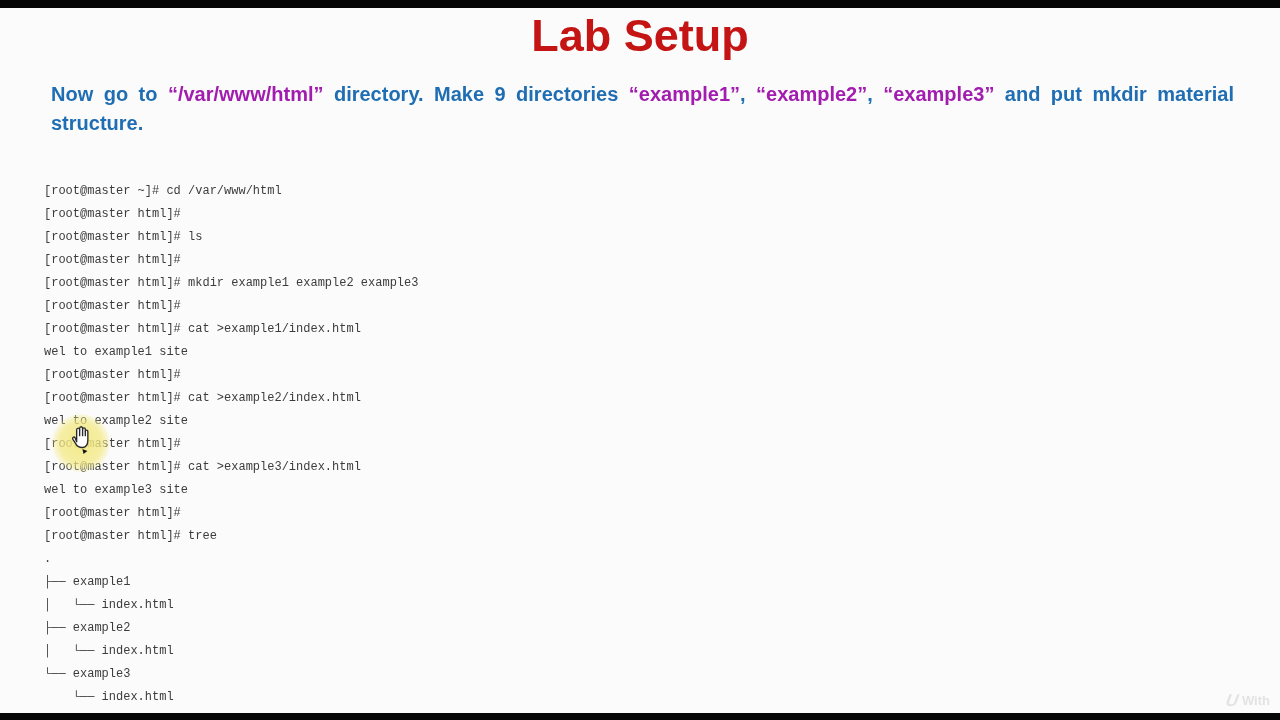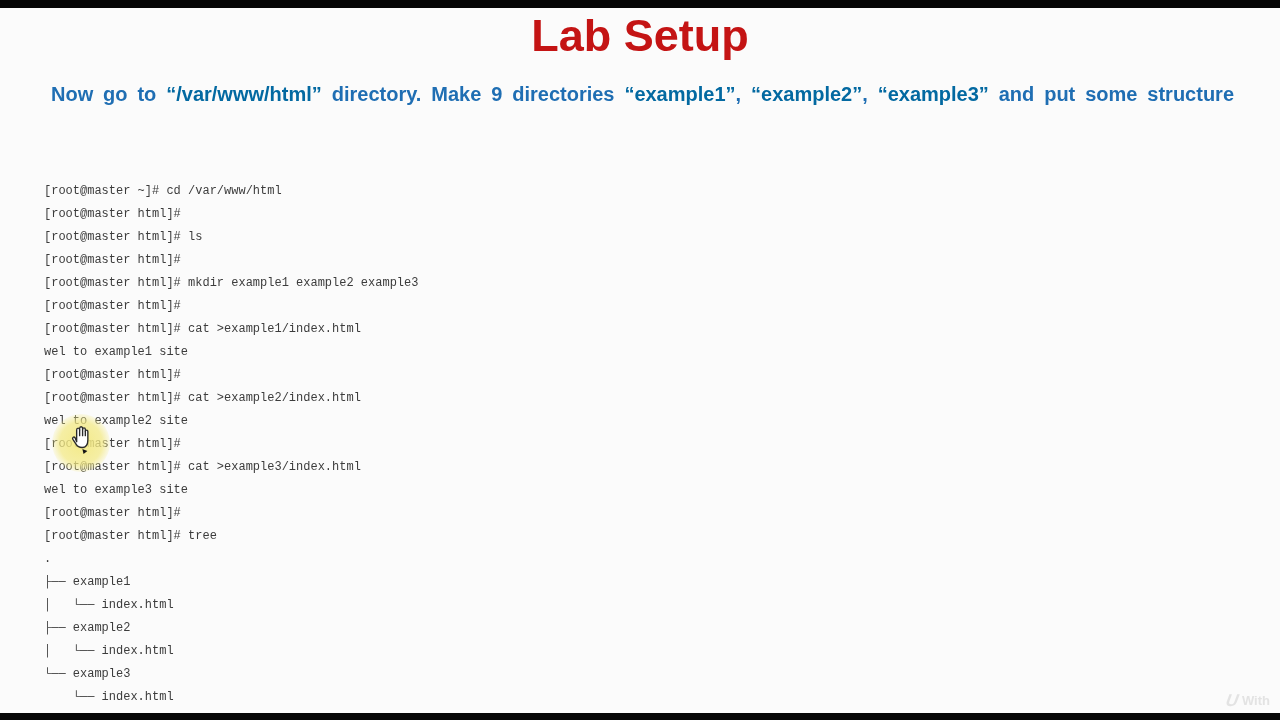--- a/index.html
+++ b/index.html
@@ -21,21 +21,21 @@
     color: #c41414;
   }
 
   .intro {
     position: absolute; left: 51px; top: 80px; width: 1183px;
     font-size: 20px; line-height: 28.5px; font-weight: bold;
     color: #1f6eb3;
   }
   .jline { text-align: justify; text-align-last: justify; }
   .jline.last { text-align-last: left; }
-  .seg-red { color: #0369a1; }
+  .seg-red { color: #a21caf; }
 
   .terminal, .tree-output {
     position: absolute; left: 44px;
     font-family: Liberation Mono, monospace;
     font-size: 12px; line-height: 23px;
     color: #3c3c3c;
     white-space: pre;
   }
   .terminal { top: 180px; }
   .tree-output { top: 548px; }
@@ -65,21 +65,24 @@
 </style>
 </head>
 <body>
 
 <div class="letterbox top"></div>
 
 <div class="slide-title">Lab Setup</div>
 
 <div class="intro">
   <div class="jline">
-    <span>Now go to </span><span class="seg-red">“/var/www/html”</span><span> directory. Make 9 directories </span><span class="seg-red">“example1”</span><span>, </span><span class="seg-red">“example2”</span><span>, </span><span class="seg-red">“example3”</span><span> and put some structure</span>
+    <span>Now go to </span><span class="seg-red">“/var/www/html”</span><span> directory. Make 9 directories </span><span class="seg-red">“example1”</span><span>, </span><span class="seg-red">“example2”</span><span>, </span><span class="seg-red">“example3”</span><span> and put mkdir material</span>
+  </div>
+  <div class="jline last">
+    <span>structure.</span>
   </div>
 </div>
 
 <div class="terminal">[root@master ~]# cd /var/www/html
 [root@master html]#
 [root@master html]# ls
 [root@master html]#
 [root@master html]# mkdir example1 example2 example3
 [root@master html]#
 [root@master html]# cat &gt;example1/index.html

